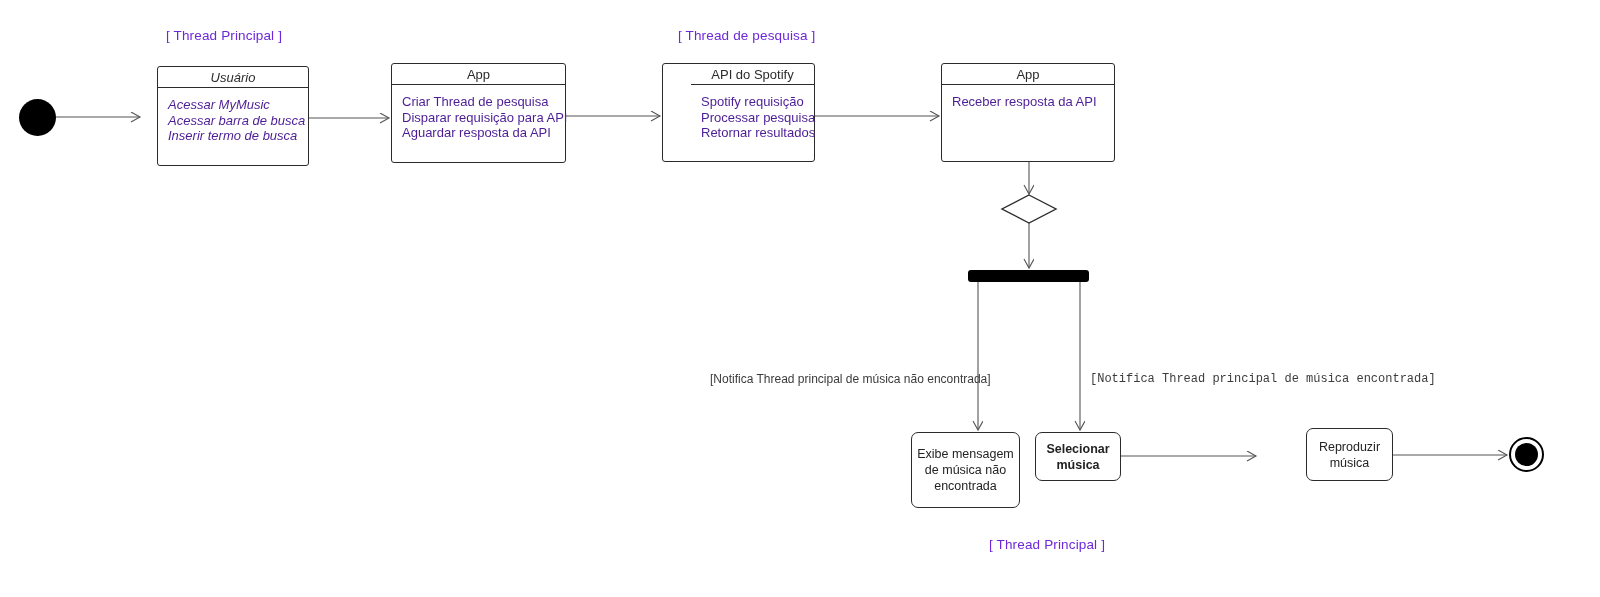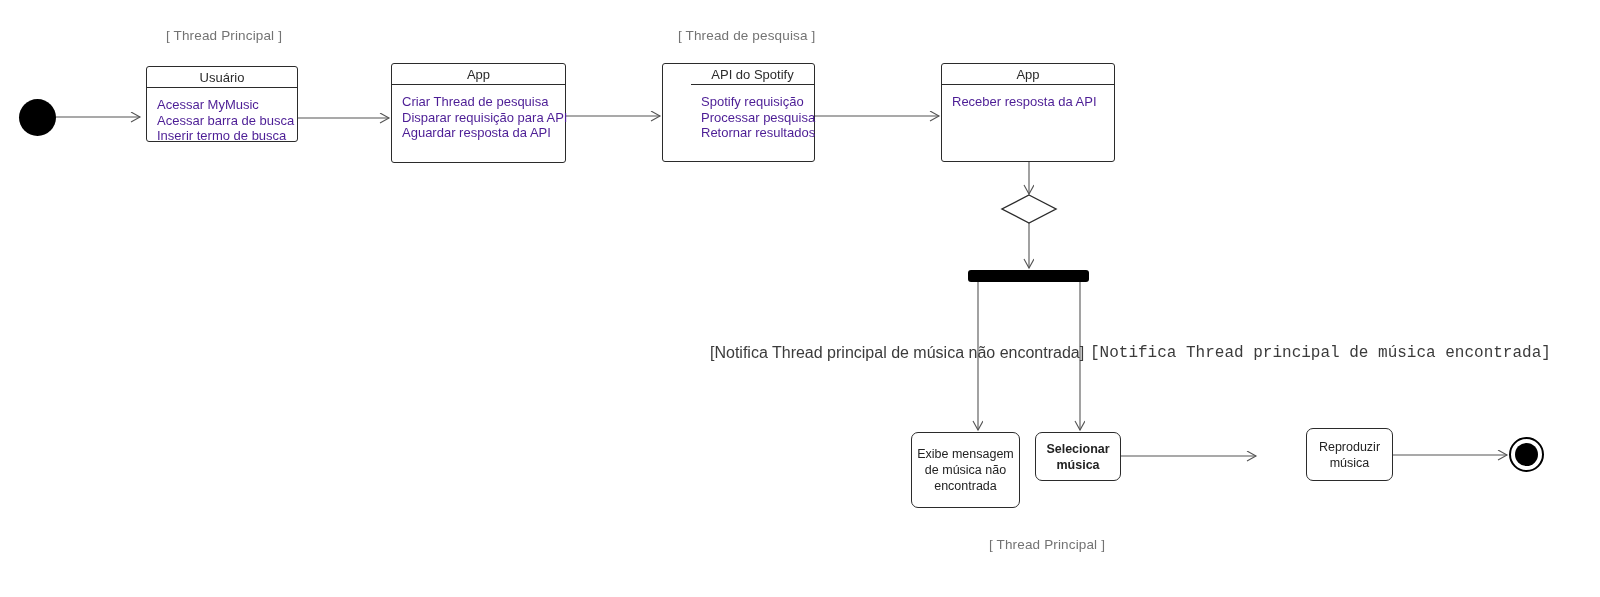--- a/index.html
+++ b/index.html
@@ -23,21 +23,21 @@
     left: 0;
     top: 0;
     width: 1600px;
     height: 597px;
     pointer-events: none;
   }
   
   .thread-label {
     position: absolute;
     font-size: 13.5px;
-    color: #737373;
+    color: #6d28d9;
     white-space: nowrap;
     letter-spacing: 0.15px;
   }
   
   .partition {
     position: absolute;
     box-sizing: border-box;
     border: 1.4px solid #2b2b2b;
     border-radius: 3px;
     background: #ffffff;
@@ -104,23 +104,24 @@
   }
   
   .fork-bar {
     position: absolute;
     background: #000000;
     border-radius: 3px;
   }
   
   .guard {
     position: absolute;
-    font-size: 16px;
+    font-size: 12px;
     color: #3b3b3b;
     white-space: nowrap;
+    margin-top: 28px;
   }
 </style>
 </head>
 <body>
 
 <div id="canvas">
 
   <svg class="edges" viewBox="0 0 1600 597" xmlns="http://www.w3.org/2000/svg">
     <defs>
       <marker id="openArrow" markerWidth="12" markerHeight="12" refX="10" refY="5" orient="auto" markerUnits="userSpaceOnUse">
@@ -156,21 +157,21 @@
 
     <polygon points="1029,195 1056,209 1029,223 1002,209" fill="#ffffff" stroke="#2b2b2b" stroke-width="1.4"></polygon>
   </svg>
 
   <div class="thread-label" style="left:166px; top:28px;">[ Thread Principal ]</div>
   <div class="thread-label" style="left:678px; top:28px;">[ Thread de pesquisa ]</div>
   <div class="thread-label" style="left:989px; top:537px;">[ Thread Principal ]</div>
 
   <div class="initial-node" style="left:19px; top:99px; width:37px; height:37px;"></div>
 
-  <div class="partition" style="left:146px; top:66px; width:152px; height:76px;">
+  <div class="partition" style="left:157px; top:66px; width:152px; height:100px;font-style:italic;">
     <div class="p-title">Usuário</div>
     <div class="p-body">
       <div>Acessar MyMusic</div>
       <div>Acessar barra de busca</div>
       <div>Inserir termo de busca</div>
     </div>
   </div>
 
   <div class="partition" style="left:391px; top:63px; width:175px; height:100px;">
     <div class="p-title">App</div>

